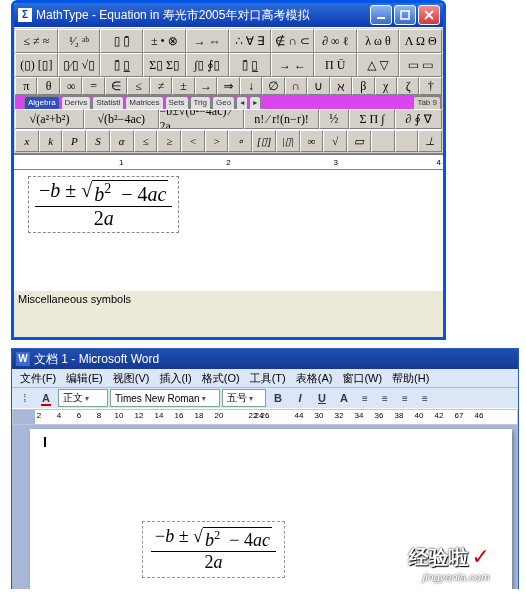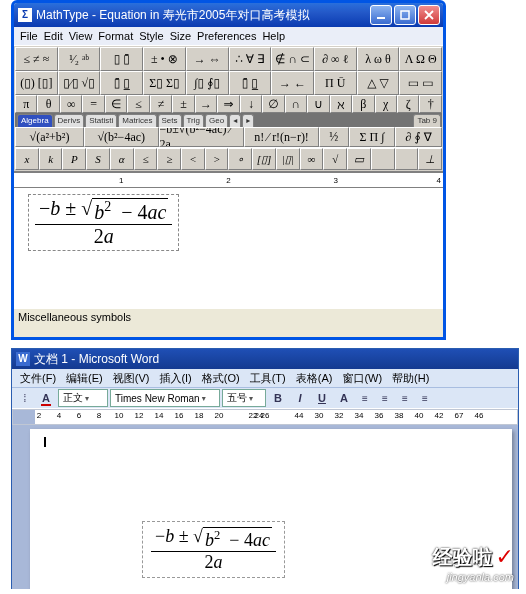--- a/index.html
+++ b/index.html
@@ -91,22 +91,22 @@
     align-items: center;
     justify-content: center;
     font-family: "Times New Roman", serif;
     font-size: 12px;
     overflow: hidden;
   }
   .tabrow {
     display: flex;
     height: 14px;
     align-items: flex-end;
-    background: #737373;
-    padding-left: 2px;
+    background: #d946ef;
+    padding-left: 9px;
   }
   .tab {
     font-size: 8px;
     background: #e0e0e0;
     border: 1px solid #808080;
     border-bottom: none;
     padding: 0 3px;
     margin-right: 1px;
     border-radius: 3px 3px 0 0;
     color: #333;
@@ -220,21 +220,21 @@
     background:#fff; height:200px;
     box-shadow: 2px 2px 4px rgba(0,0,0,.3);
   }
   .word-page .eq {
     left:112px; top:92px;
     border:1px dashed #999;
     background:#fff;
     padding:4px 8px;
   }
   .watermark {
-    position:absolute; right:4px; bottom:6px;
+    position:absolute; right:28px; bottom:6px;
     text-align:right; font-family:Arial;
   }
   .watermark .big { font-size:20px; font-weight:bold; color:#fff;
     text-shadow: 0 0 2px #000, 1px 1px 1px #000;}
   .watermark .check { color:#d00; font-size:22px; }
   .watermark .url { color:#fff; font-style:italic; font-size:11px;
     text-shadow:0 0 2px #000;}
   .expr { font-size: 20px; }
   .expr2 { font-size: 18px; }
 </style>
@@ -257,30 +257,20 @@
           </svg>
       </div>
       <div class="ctrlbtn close">
         <svg viewBox="0 0 10 10">
             <path d="M1 1 L9 9 M9 1 L1 9" stroke="#fff" stroke-width="1.8"></path>
           </svg>
       </div>
     </div>
   </div>
 
-  <div class="menubar">
-    <span>File</span>
-    <span>Edit</span>
-    <span>View</span>
-    <span>Format</span>
-    <span>Style</span>
-    <span>Size</span>
-    <span>Preferences</span>
-    <span>Help</span>
-  </div>
 
   <div class="toolrows">
     <div class="toolrow">
       <div class="toolcell">≤ ≠ ≈</div>
       <div class="toolcell">¹⁄₂ ᵃᵇ</div>
       <div class="toolcell">▯ ▯̄</div>
       <div class="toolcell">± • ⊗</div>
       <div class="toolcell">→ ⇔</div>
       <div class="toolcell">∴ ∀ ∃</div>
       <div class="toolcell">∉ ∩ ⊂</div>

